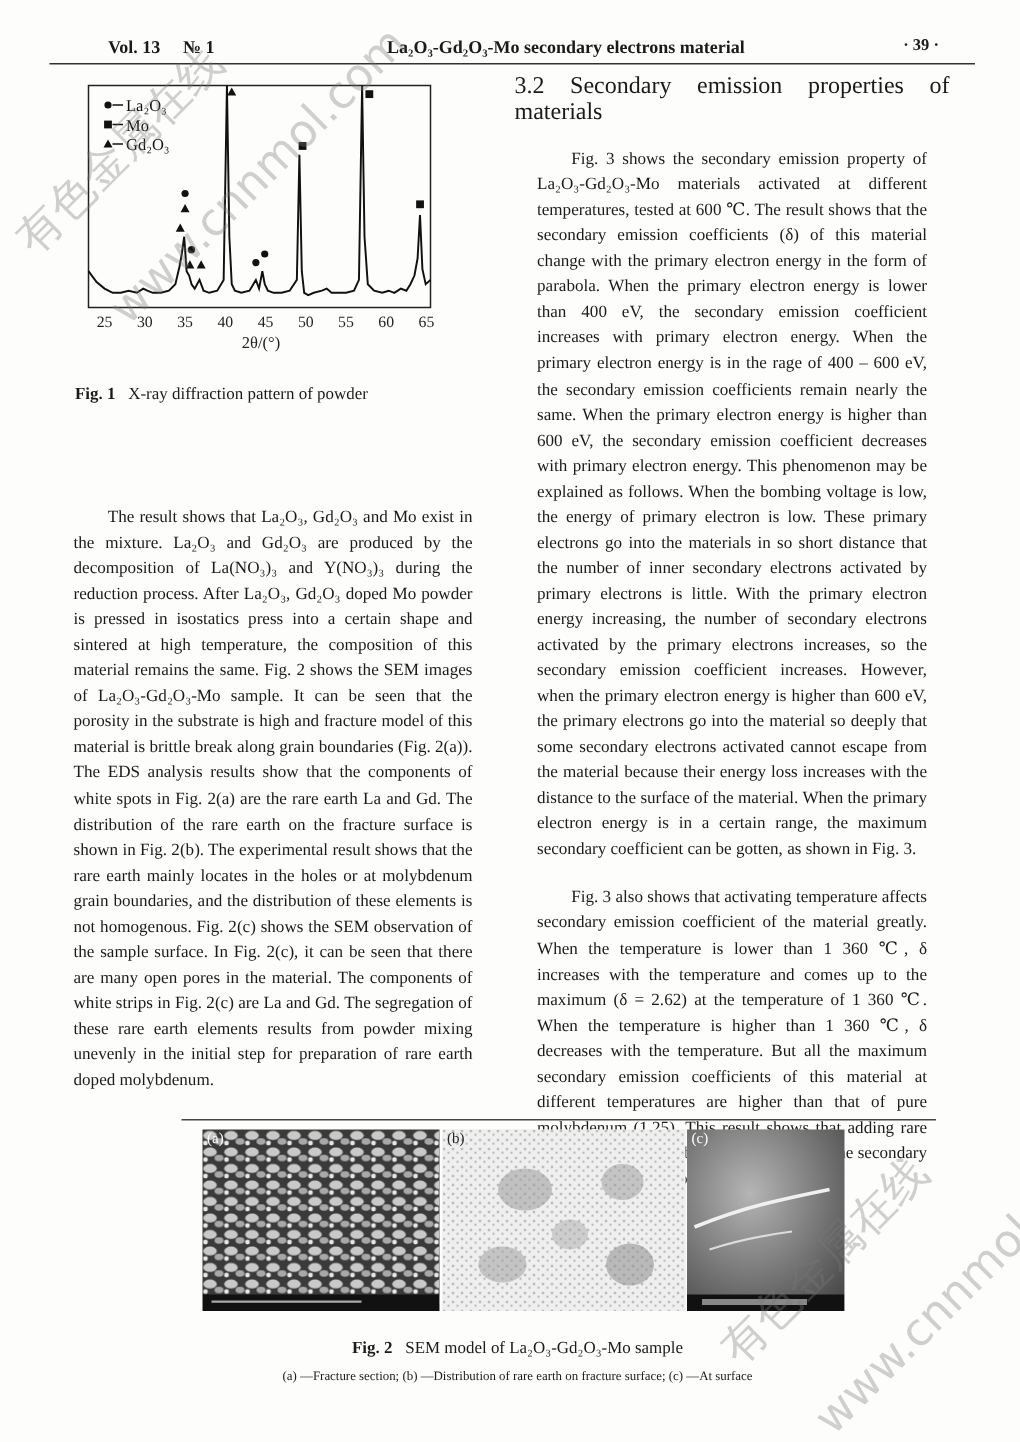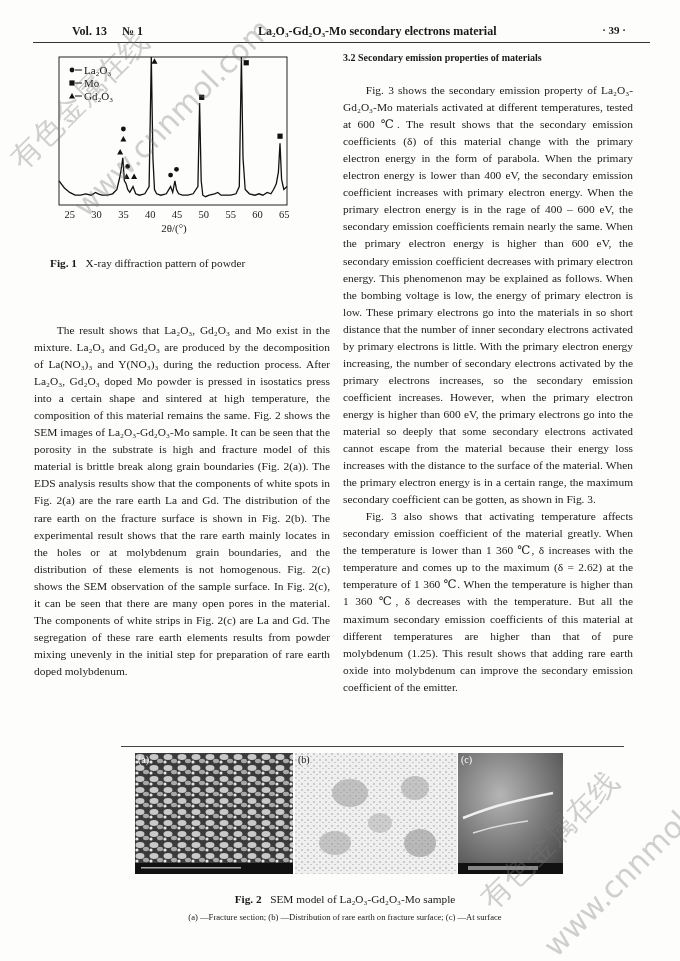--- a/index.html
+++ b/index.html
@@ -8,25 +8,25 @@
     font-family: "Liberation Serif", "DejaVu Serif", serif; color: #1a1a1a;
   }
   .header { position: absolute; left: 50px; top: 22px; width: 584px; height: 20px; font-size: 12px; font-weight: bold; }
   .header .vol { position: absolute; left: 22px; top: 2px; }
   .header .issue { position: absolute; left: 72px; top: 2px; }
   .header .running { position: absolute; left: 208px; top: 2px; }
   .header .pageno { position: absolute; right: 8px; top: 2px; font-size: 11px; }
   .header-rule { position: absolute; left: 33px; top: 42px; width: 617px; height: 0; border-top: 1.5px solid #333; }
 
   .col { position: absolute; font-size: 11.4px; line-height: 17.05px; text-align: justify; }
-  .col p { margin: 0; }
+  .col p { margin: 15px; }
   .col p.indent { text-indent: 2em; }
   .left-col { left: 34px; top: 322px; width: 296px; }
   .right-col { left: 343px; top: 49px; width: 290px; }
-  .sec-head { font-weight: bold; font-size: 10px; margin-bottom: 16px; }
+  .sec-head { font-weight: normal; font-size: 16px; margin-bottom: 0; }
 
   .fig1 { position: absolute; left: 58px; top: 56px; width: 232px; height: 182px; }
   .fig1-cap { position: absolute; left: 50px; top: 255px; width: 250px; text-align: left; font-size: 11.3px; line-height: 16px; }
   .fig1-cap b { font-weight: bold; }
 
   .mid-rule { position: absolute; left: 121px; top: 746px; width: 503px; border-top: 1.5px solid #444; }
   .sem { position: absolute; top: 753px; height: 121px; overflow: hidden; }
   .sem-a { left: 135px; width: 158px; background: #555; }
   .sem-b { left: 295px; width: 162px; background: #eaeaea; }
   .sem-c { left: 458px; width: 105px; background: #7d7d7d; }

